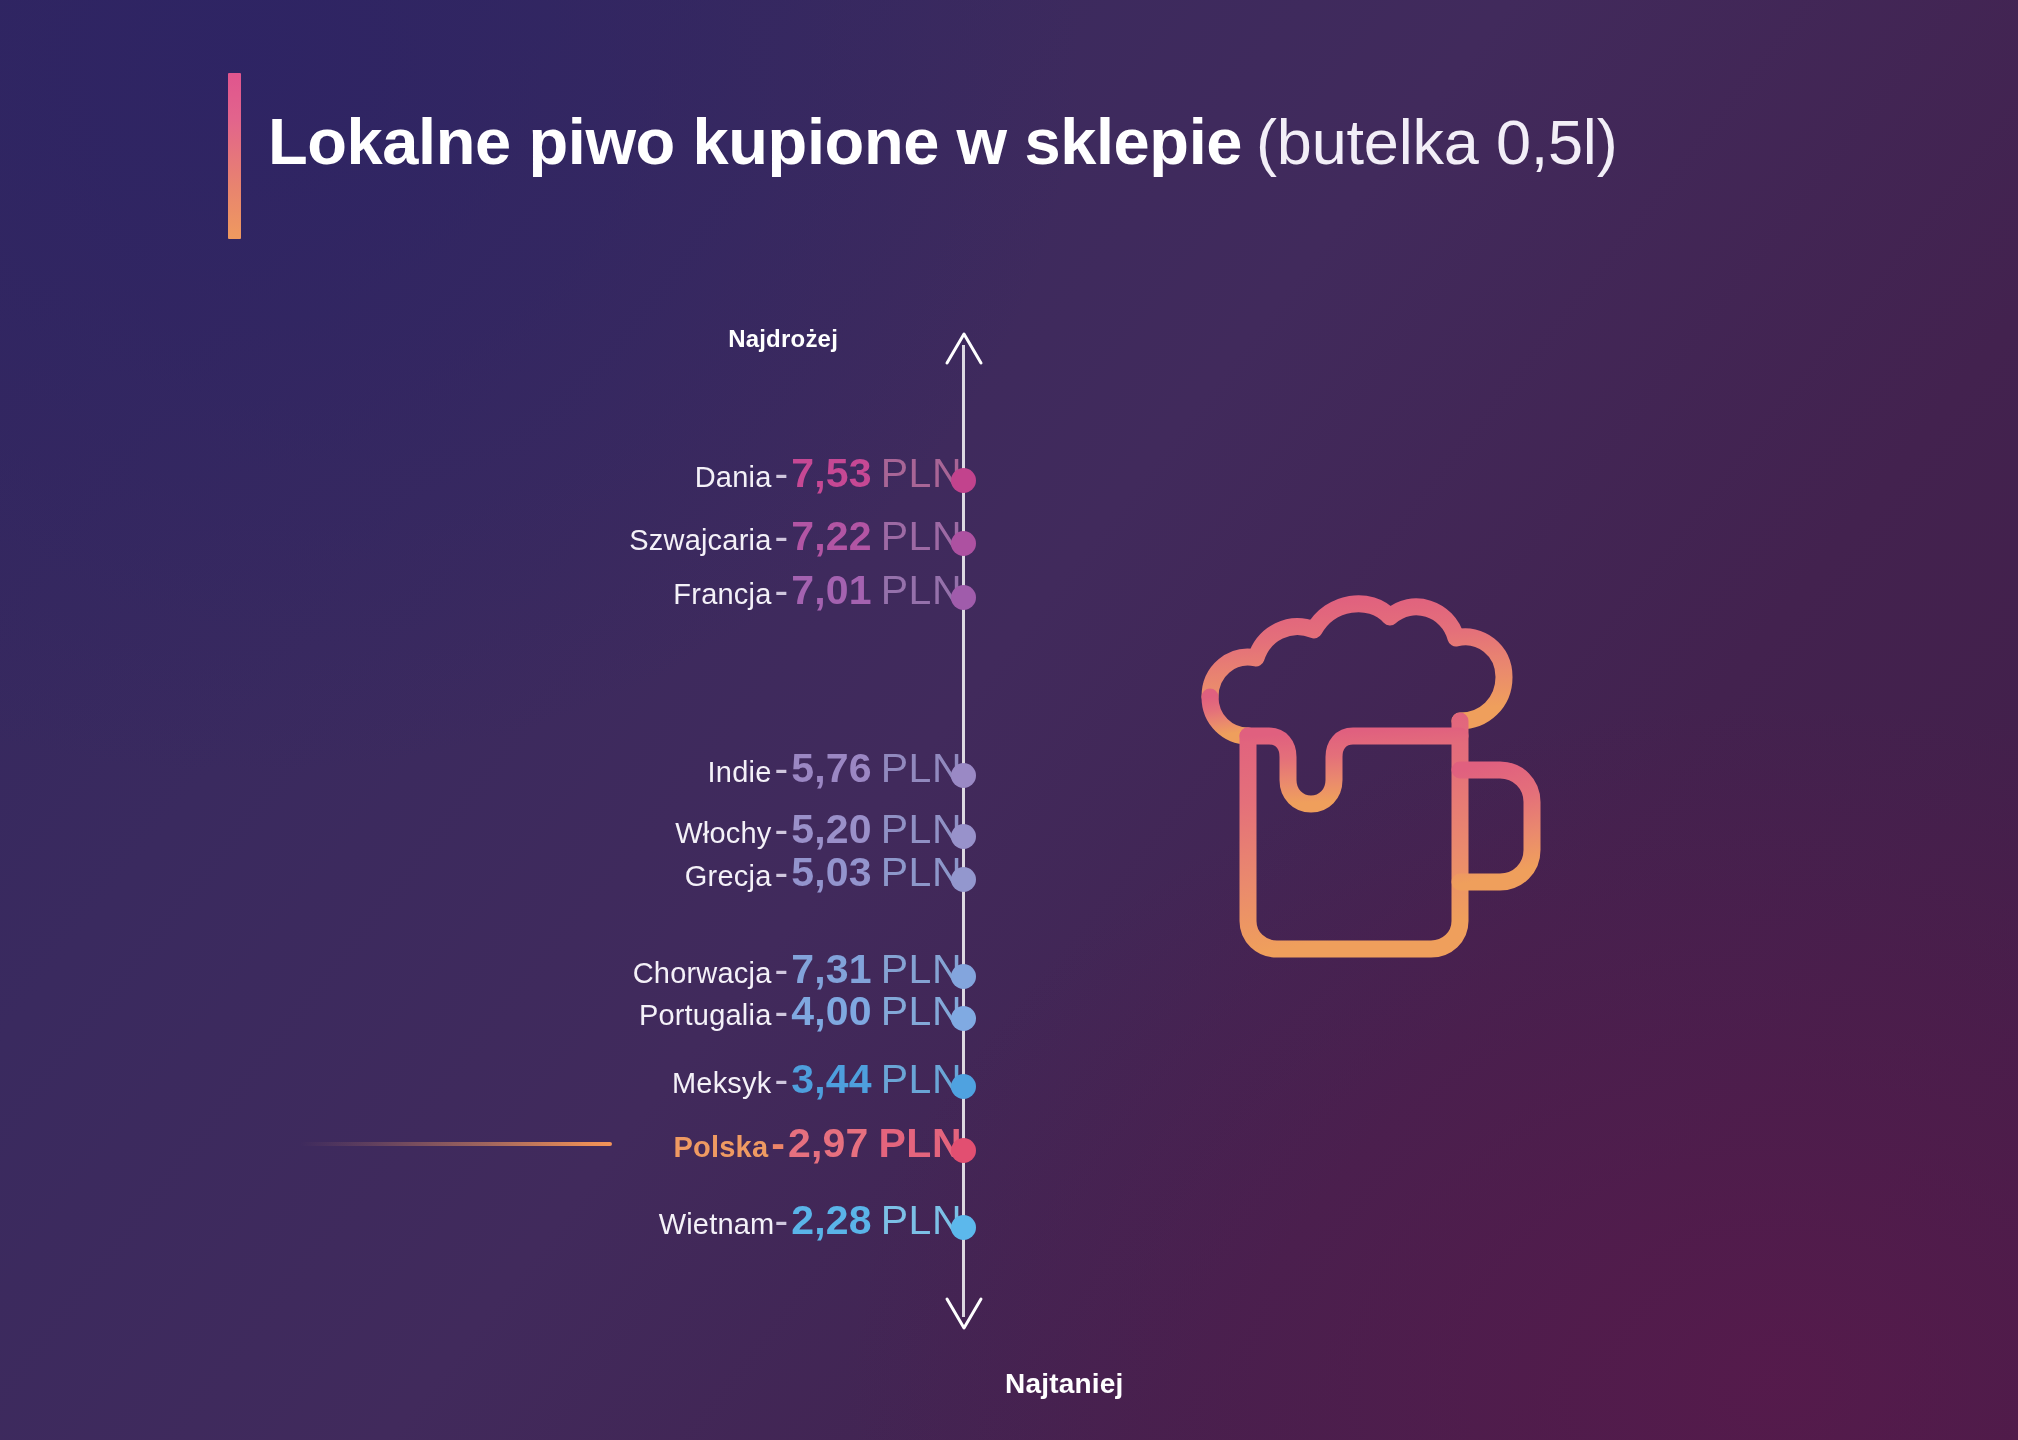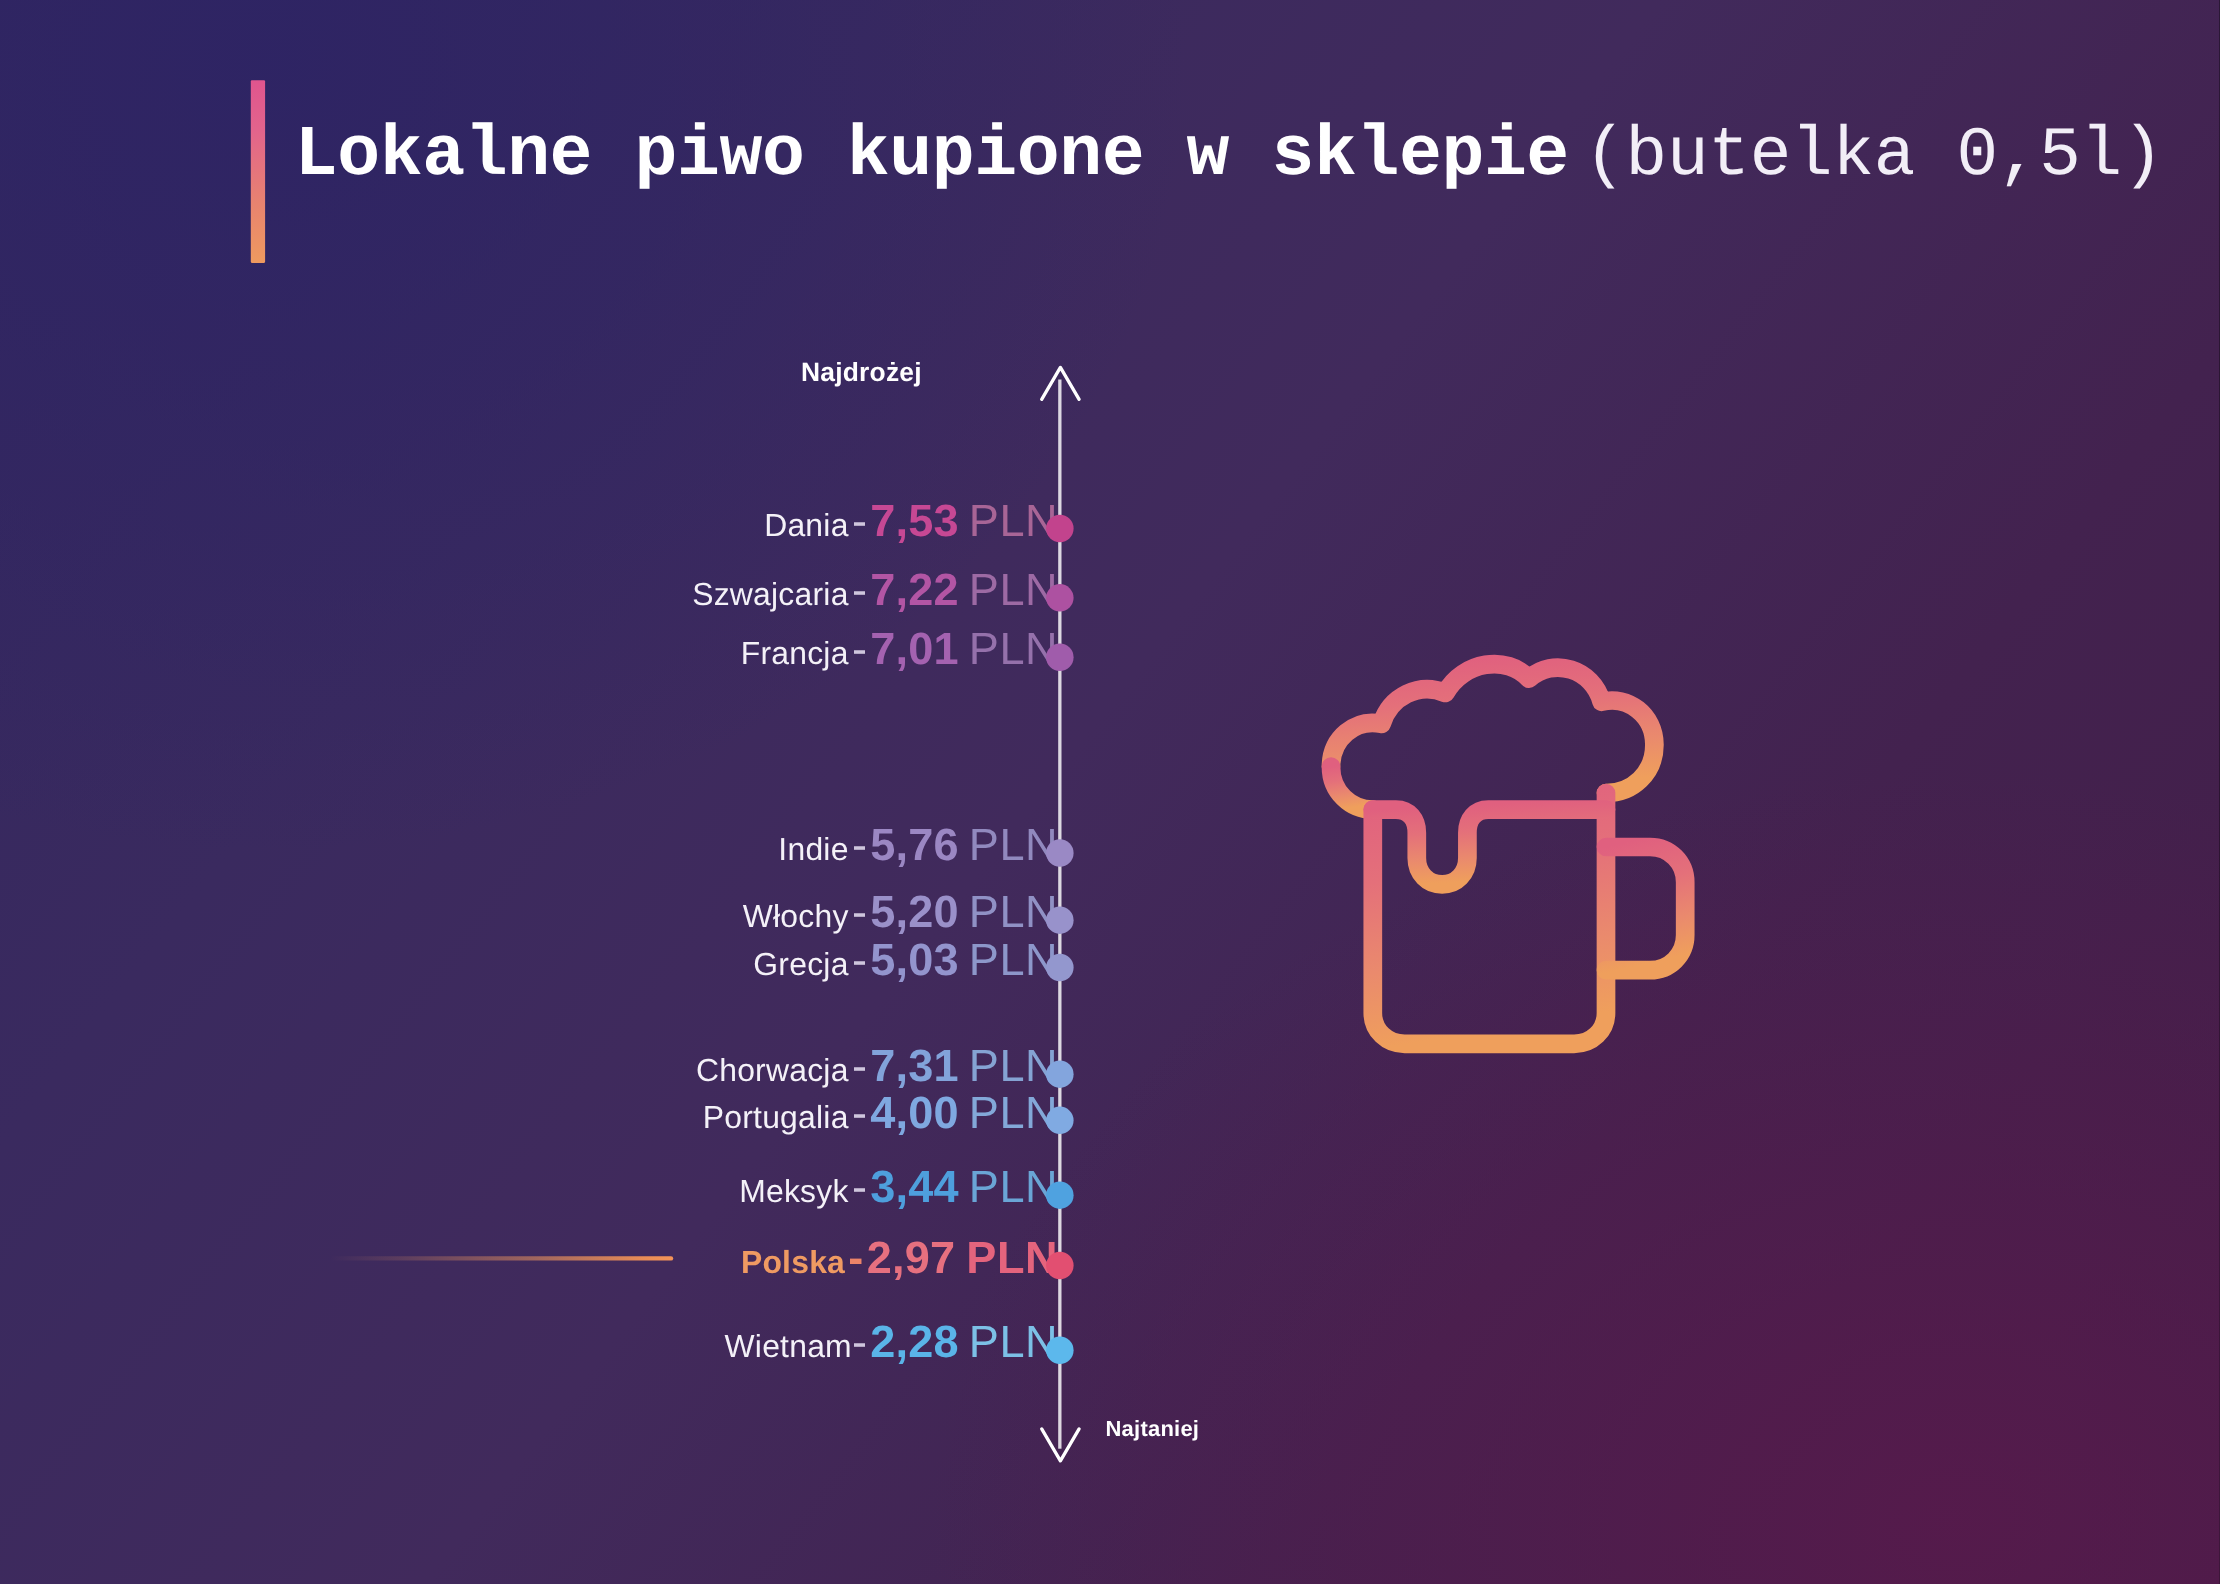--- a/index.html
+++ b/index.html
@@ -28,21 +28,20 @@
     width: 13px;
     height: 166px;
     border-radius: 1px;
     background: linear-gradient(180deg, #e0558e 0%, #e2648c 28%, #e8836f 68%, #ef9a5f 100%);
   }
   #title-block {
     position: absolute;
     left: 268px;
     top: 104px;
     white-space: nowrap;
-    font-family: Liberation Mono, monospace;
   }
   #title-main {
     font-size: 65px;
     font-weight: 700;
     color: #ffffff;
     letter-spacing: -0.4px;
   }
   #title-sub {
     font-size: 63px;
     font-weight: 300;
@@ -79,22 +78,22 @@
     right: 1180px;
     top: 325px;
     font-size: 24px;
     font-weight: 700;
     color: #ffffff;
     letter-spacing: 0.2px;
   }
   #label-bottom {
     position: absolute;
     left: 1005px;
-    top: 1288px;
-    font-size: 20px;
+    top: 1368px;
+    font-size: 28px;
     font-weight: 700;
     color: #ffffff;
     letter-spacing: 0.2px;
   }
 
   
   .row {
     position: absolute;
     right: 1056px;
     height: 0;

